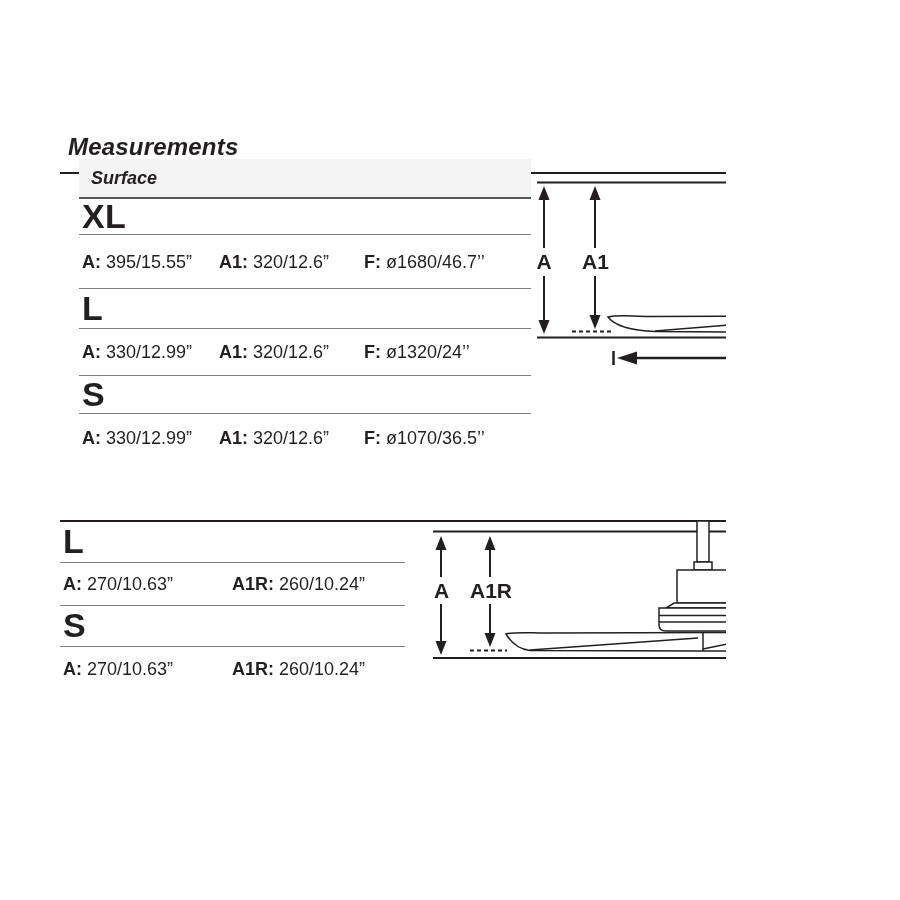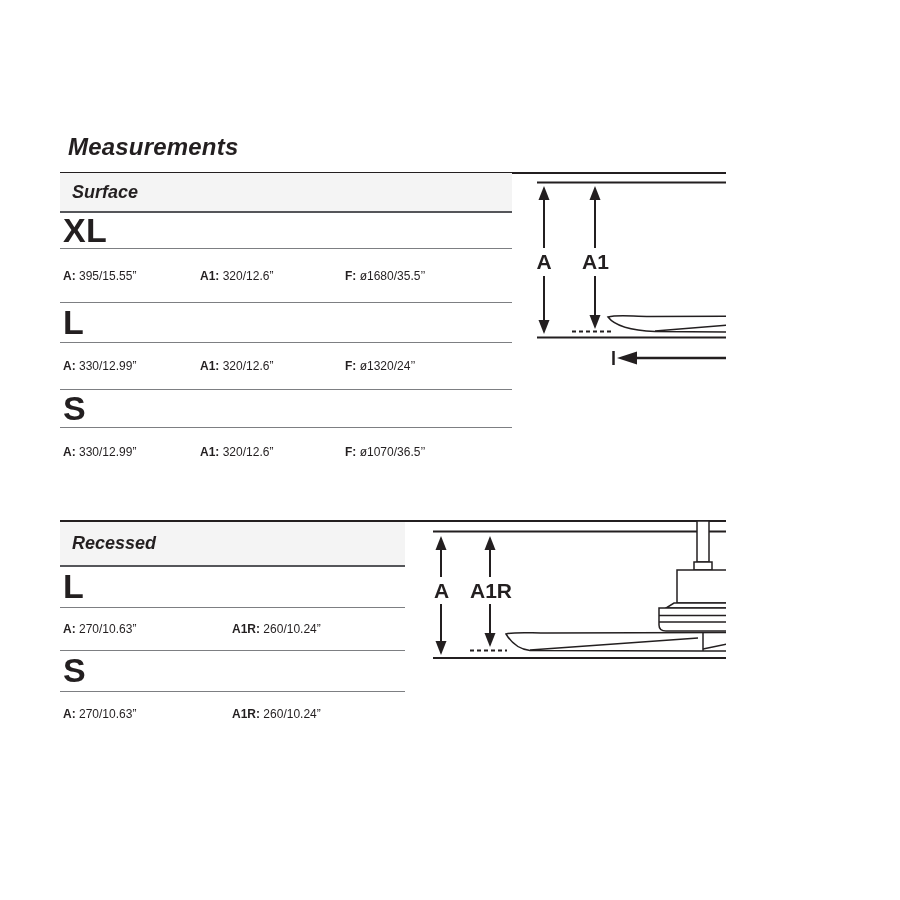--- a/index.html
+++ b/index.html
@@ -9,49 +9,49 @@
   .title{position:absolute;left:68px;top:133px;font-size:24px;font-weight:bold;font-style:italic;
          letter-spacing:.2px;margin:0;}
   
   .rule{position:absolute;height:2px;background:#231f20;}
   
   .mtable{position:absolute;left:60px;box-sizing:border-box;}
   .thead{box-sizing:border-box;background:#f4f4f4;border-bottom:2px solid #55565a;
          font-size:18px;font-weight:bold;font-style:italic;padding-left:12px;display:flex;align-items:center;}
   .srow{box-sizing:border-box;border-bottom:1px solid #7d7f82;font-size:34px;font-weight:bold;
         padding-left:3px;display:flex;align-items:center;letter-spacing:.3px;}
-  .drow{box-sizing:border-box;border-bottom:1px solid #7d7f82;position:relative;font-size:12px;text-align:center;}
+  .drow{box-sizing:border-box;border-bottom:1px solid #7d7f82;position:relative;font-size:18px;text-align:center;}
   .drow.noline{border-bottom:none;}
   .spec{position:absolute;top:50%;transform:translateY(-50%);white-space:nowrap;}
   .spec b{font-weight:bold;}
   
   svg{position:absolute;overflow:visible;}
   svg text{font-family:"Liberation Sans","DejaVu Sans",sans-serif;font-weight:bold;fill:#231f20;}
 </style>
 </head>
 <body>
 
 <div class="page">
 
   <h1 class="title">Measurements</h1>
 
   <div class="rule" style="left:60px;top:171.5px;width:790px;"></div>
 
-  <div class="mtable" style="top:173px;width:452px;">
+  <div class="mtable" style="top:159px;width:452px;margin-left:19px;">
     <div class="thead" style="height:40px;">
       <span>Surface</span>
     </div>
 
     <div class="srow" style="height:36px;">
       <span>XL</span>
     </div>
     <div class="drow" style="height:54px;">
       <span class="spec" style="left:3px"><b>A:</b> <span>395/15.55”</span></span>
       <span class="spec" style="left:140px"><b>A1:</b> <span>320/12.6”</span></span>
-      <span class="spec" style="left:285px"><b>F:</b> <span>ø1680/35.5’’</span></span>
+      <span class="spec" style="left:285px"><b>F:</b> <span>ø1680/46.7’’</span></span>
     </div>
 
     <div class="srow" style="height:40px;">
       <span>L</span>
     </div>
     <div class="drow" style="height:47px;">
       <span class="spec" style="left:3px"><b>A:</b> <span>330/12.99”</span></span>
       <span class="spec" style="left:140px"><b>A1:</b> <span>320/12.6”</span></span>
       <span class="spec" style="left:285px"><b>F:</b> <span>ø1320/24’’</span></span>
     </div>
@@ -62,23 +62,20 @@
     <div class="drow noline" style="height:48px;">
       <span class="spec" style="left:3px"><b>A:</b> <span>330/12.99”</span></span>
       <span class="spec" style="left:140px"><b>A1:</b> <span>320/12.6”</span></span>
       <span class="spec" style="left:285px"><b>F:</b> <span>ø1070/36.5’’</span></span>
     </div>
   </div>
 
   <div class="rule" style="left:60px;top:519.5px;width:719px;"></div>
 
   <div class="mtable" style="top:521.5px;width:345px;">
-    <div class="thead" style="height:45px;">
-      <span>Recessed</span>
-    </div>
 
     <div class="srow" style="height:41px;">
       <span>L</span>
     </div>
     <div class="drow" style="height:43px;">
       <span class="spec" style="left:3px"><b>A:</b> <span>270/10.63”</span></span>
       <span class="spec" style="left:172px"><b>A1R:</b> <span>260/10.24”</span></span>
     </div>
 
     <div class="srow" style="height:41px;">

